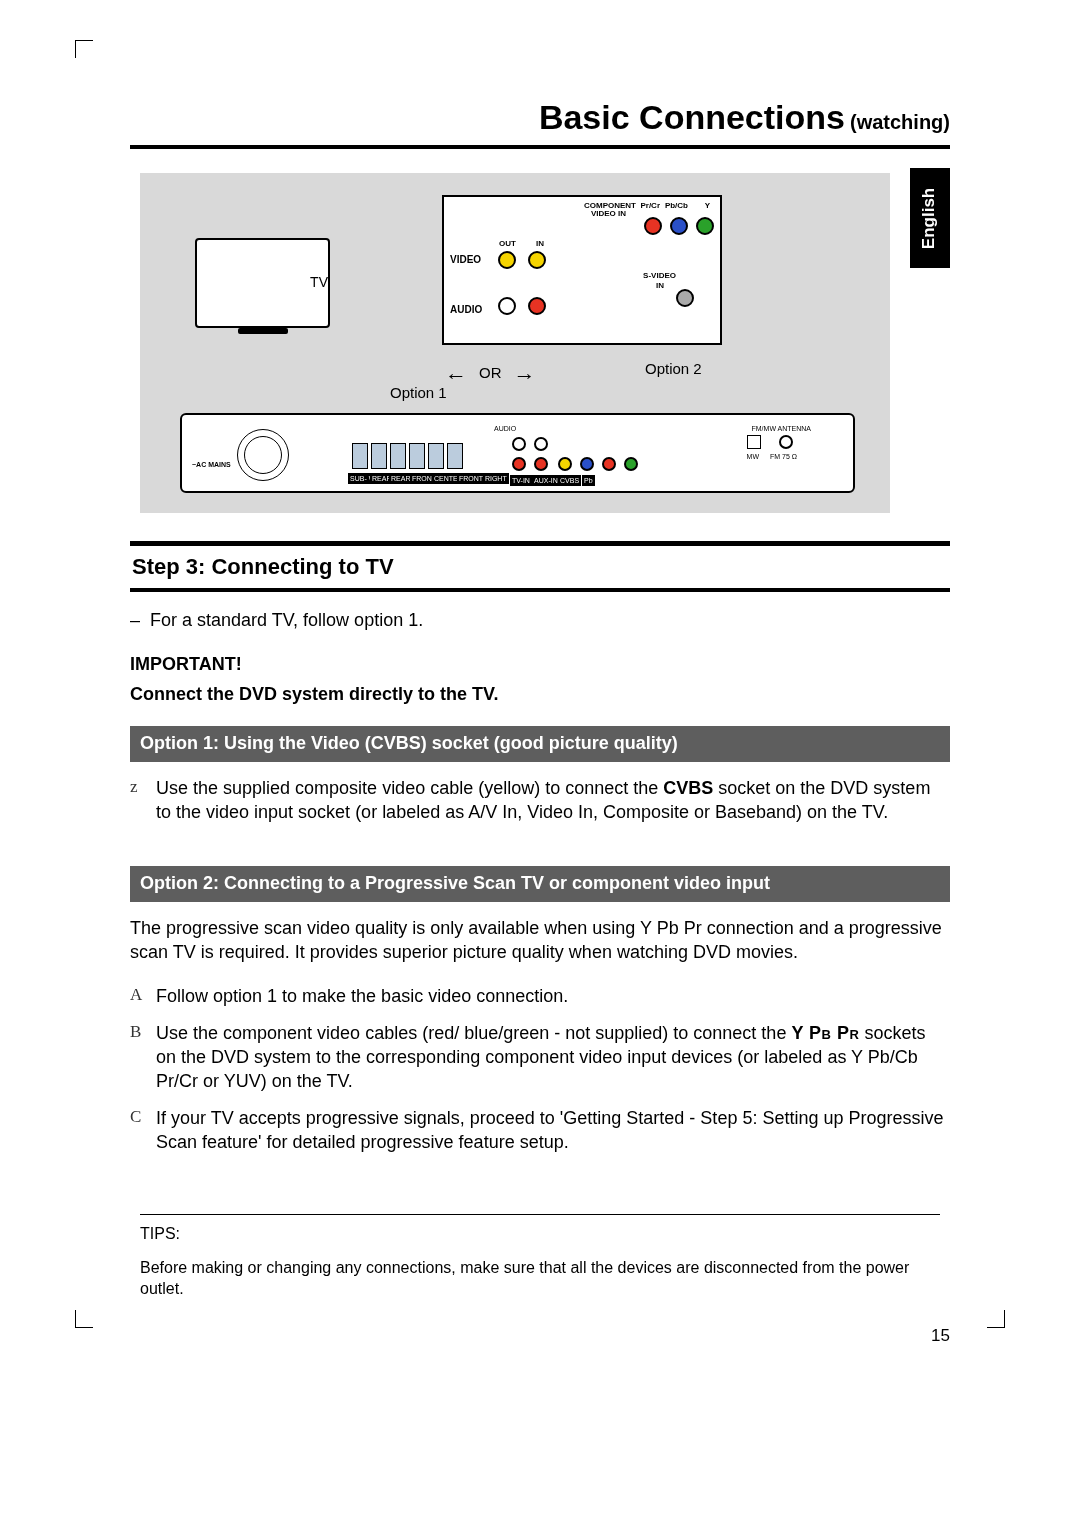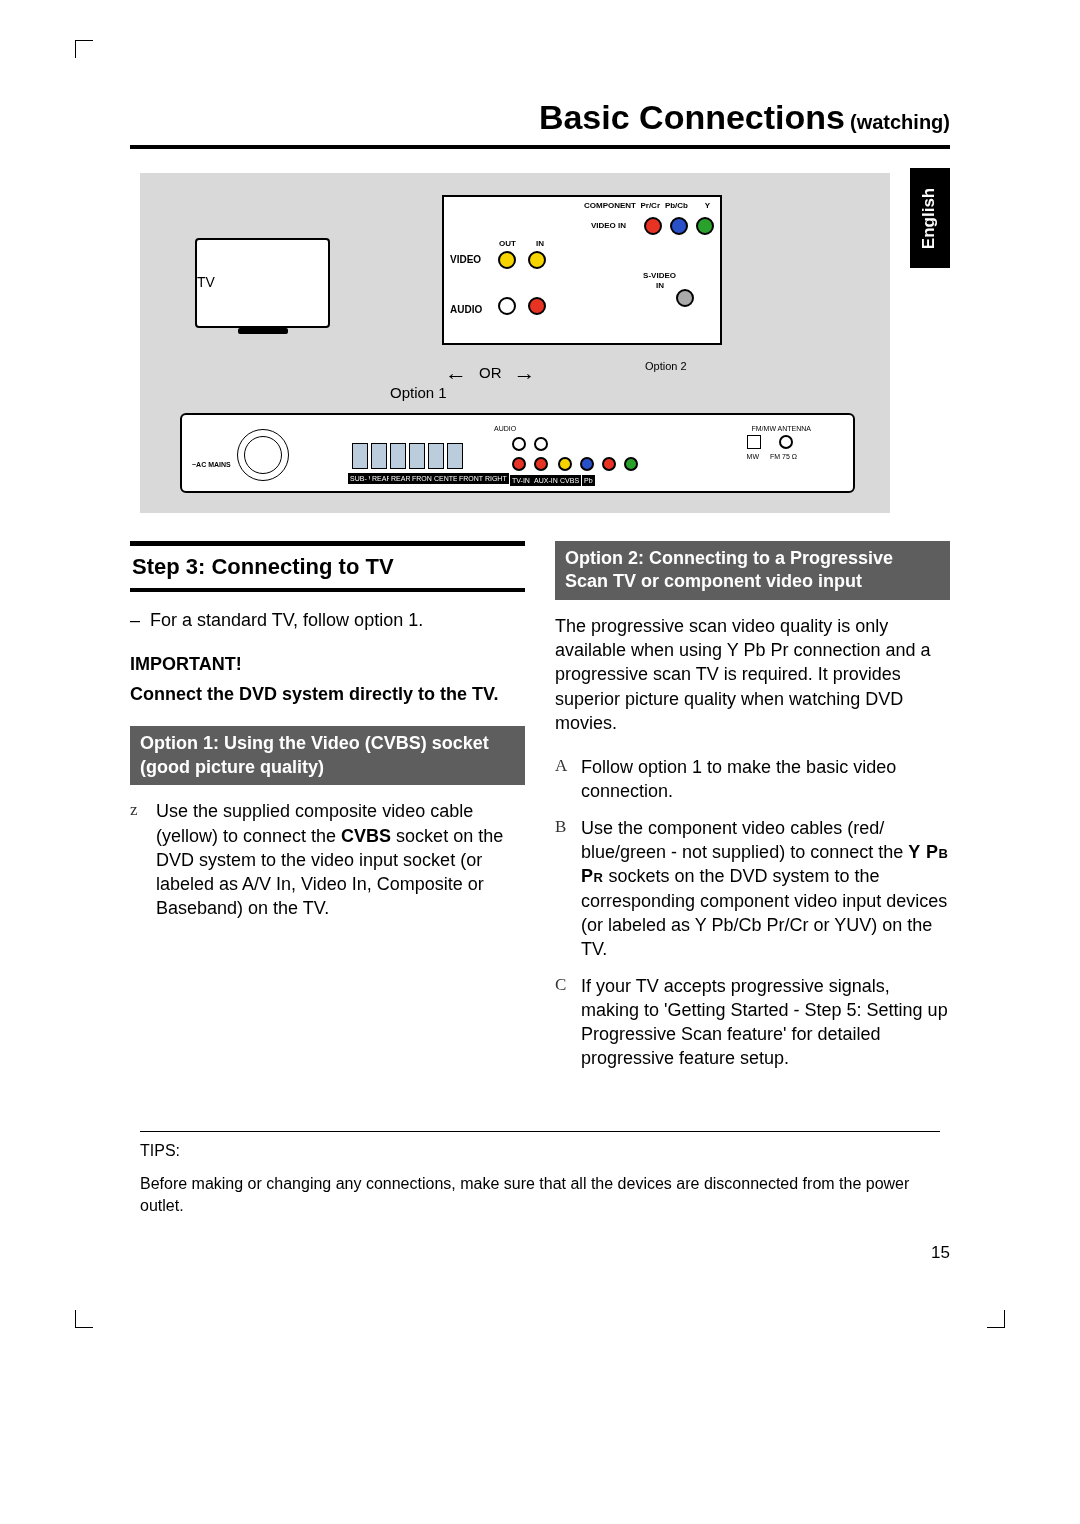--- a/index.html
+++ b/index.html
@@ -55,52 +55,53 @@
     height: 340px;
     position: relative;
     margin-left: 10px;
     margin-right: 60px;
     overflow: hidden;
   }
   .tv-box {
     position: absolute;
     left: 55px; top: 65px; width: 135px; height: 90px;
     border: 2px solid #000; border-radius: 4px; background: #fff;
-    display:flex; align-items:center; justify-content:flex-start; font-size:14px;
+    display:flex; align-items:center; justify-content:flex-end; font-size:14px;
   }
   .tv-box::after { content:""; position:absolute; bottom:-8px; left:50%; transform:translateX(-50%); width:50px; height:6px; background:#000; border-radius:2px; }
   .av-panel {
     position:absolute; left:302px; top:22px; width:280px; height:150px;
     border:2px solid #000; background:#fff;
   }
   .av-panel .lbl { font-size:8px; font-weight:700; color:#000; position:absolute; text-align:center; }
   .rca { position:absolute; width:18px; height:18px; border:2px solid #000; border-radius:50%; }
   .red { background:#e73323; } .green{ background:#2aa12a; } .blue{ background:#2a50c8; }
   .yellow{ background:#f5d400; } .white{ background:#fff; } .grey{ background:#aaa; }
 
   .or-row { position:absolute; left:305px; top:185px; font-size:15px; width:265px; display:flex; align-items:center; gap:12px; }
   .arrow-l::before { content:"←"; font-size:22px; font-weight:700; }
   .arrow-r::before { content:"→"; font-size:22px; font-weight:700; }
   .opt1 { position:absolute; left:250px; top:210px; font-size:15px; }
-  .opt2 { position:absolute; left:505px; top:186px; font-size:11px; }
+  .opt2 { position:absolute; left:505px; top:186px; font-size:15px; }
 
   .dvd-back {
     position:absolute; left:40px; top:240px; width:675px; height:80px;
     border:2px solid #000; background:#fff; border-radius:6px;
   }
   .dvd-back .row-lbl { position:absolute; font-size:7px; background:#000; color:#fff; padding:1px 2px; white-space:nowrap; }
   .fan { position:absolute; left:55px; top:14px; width:52px; height:52px; border:1px solid #000; border-radius:50%; }
   .fan::after{content:"";position:absolute;inset:6px;border:1px solid #000;border-radius:50%;}
   .spkr-row { position:absolute; left:170px; top:28px; display:flex; gap:3px; }
   .spkr { width:16px; height:26px; border:1px solid #000; background:#bcd; }
 
   .columns {
     display: flex;
     gap: 30px;
     margin-top: 28px;
+    flex-direction: column;
   }
   .col { flex: 1; }
 
   .section-title {
     font-size: 22px;
     font-weight: 700;
     border-top: 4px solid #000;
     border-bottom: 4px solid #000;
     padding: 6px 2px;
     margin-bottom: 16px;
@@ -160,21 +161,21 @@
   <div class="lang-tab">
     <span>English</span>
   </div>
 
   <div class="diagram">
     <div class="tv-box">
       <span>TV</span>
     </div>
     <div class="av-panel">
       <span class="lbl" style="right:84px;top:4px">COMPONENT</span>
-      <span class="lbl" style="right:94px;top:24px">VIDEO IN</span>
+      <span class="lbl" style="right:94px;top:12px">VIDEO IN</span>
       <span class="lbl" style="right:60px;top:4px">Pr/Cr</span>
       <span class="lbl" style="right:32px;top:4px">Pb/Cb</span>
       <span class="lbl" style="right:10px;top:4px">Y</span>
       <div class="rca red" style="right:58px;top:20px"></div>
       <div class="rca blue" style="right:32px;top:20px"></div>
       <div class="rca green" style="right:6px;top:20px"></div>
 
       <span class="lbl" style="left:55px;top:42px">OUT</span>
       <span class="lbl" style="left:92px;top:42px">IN</span>
       <span class="lbl" style="left:6px;top:56px;font-size:10px">VIDEO</span>
@@ -276,21 +277,21 @@
 
       <div class="step-item">
         <div class="step-letter">B</div>
         <div>
           <span>Use the component video cables (red/ blue/green - not supplied) to connect the </span><span class="scaps">Y Pb Pr</span><span> sockets on the DVD system to the corresponding component video input devices (or labeled as Y Pb/Cb Pr/Cr or YUV) on the TV.</span>
         </div>
       </div>
 
       <div class="step-item">
         <div class="step-letter">C</div>
-        <div>If your TV accepts progressive signals, making to 'Getting Started - Step 5: Setting up Progressive Scan feature' for detailed progressive feature setup.</div>
+        <div>If your TV accepts progressive signals, proceed to 'Getting Started - Step 5: Setting up Progressive Scan feature' for detailed progressive feature setup.</div>
       </div>
     </div>
   </div>
 
   <div class="tips-row">
     <div class="tips-label">TIPS:</div>
     <div>Before making or changing any connections, make sure that all the devices are disconnected from the power outlet.</div>
   </div>
 
   <div class="page-num">15</div>

